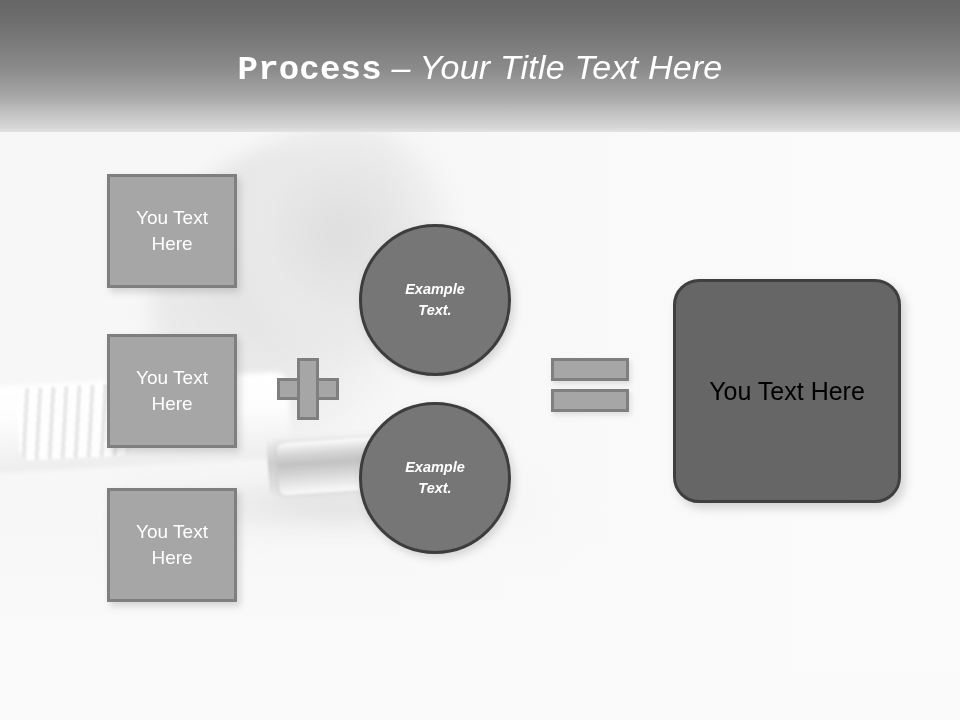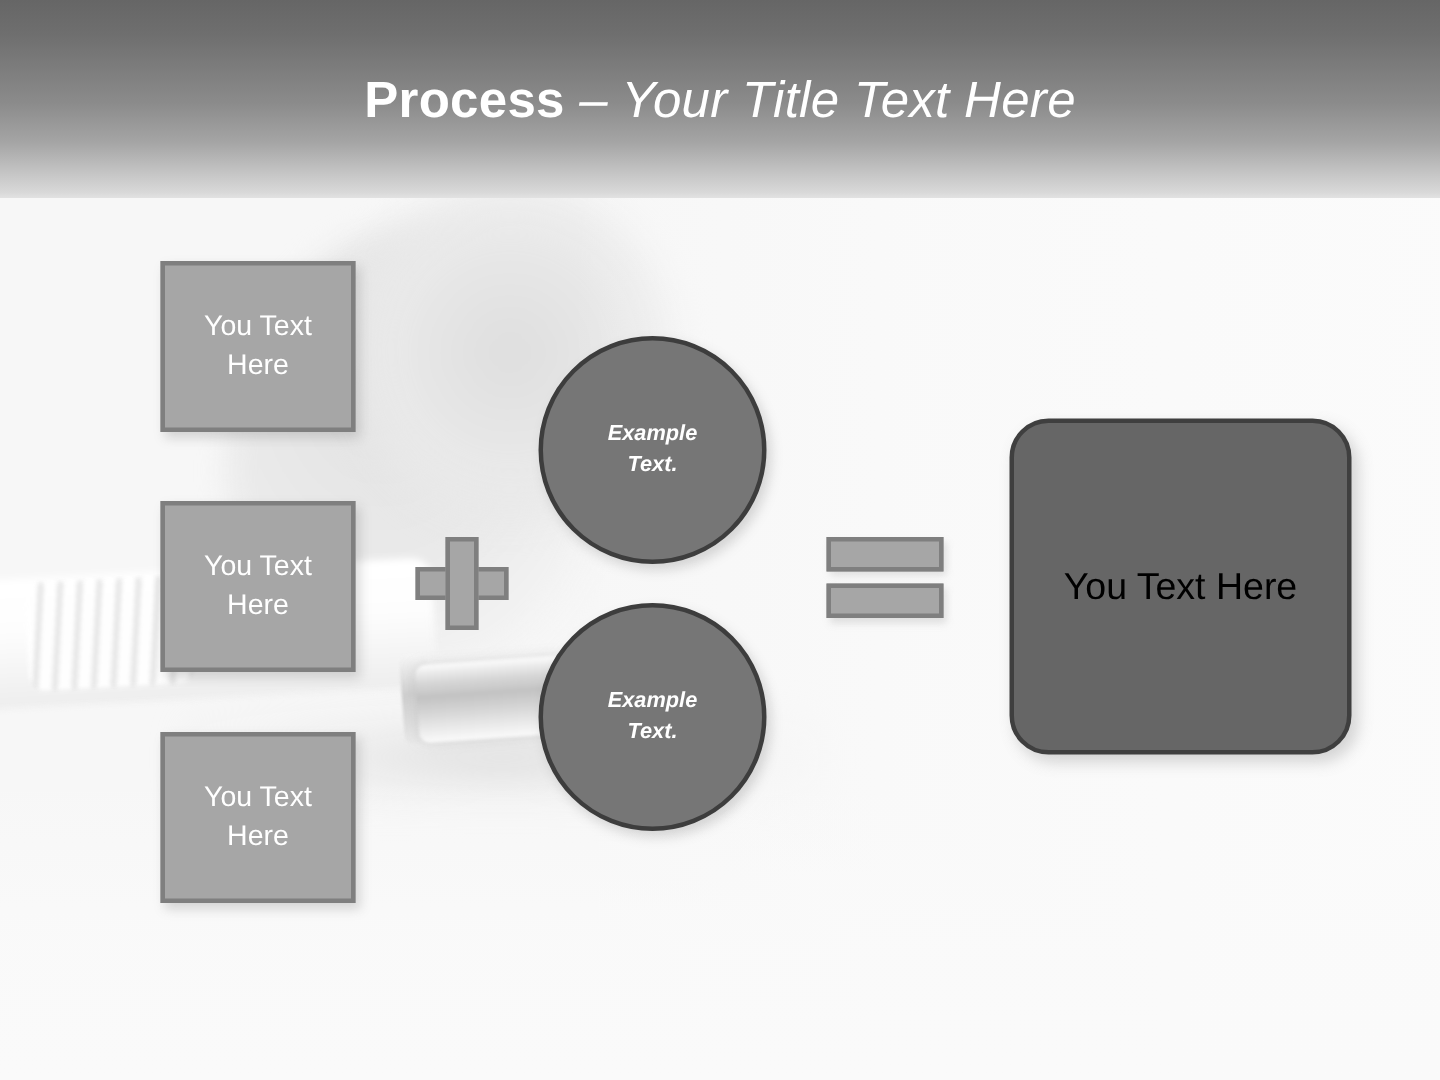--- a/index.html
+++ b/index.html
@@ -162,21 +162,21 @@
     left: 0;
     top: 46px;
     width: 960px;
     text-align: center;
     color: #ffffff;
     font-size: 34px;
     line-height: 42px;
     letter-spacing: .2px;
     white-space: nowrap;
   }
-  #title-text .t-strong { font-weight: bold; }
+  #title-text .t-strong { font-weight: bold; font-family: Liberation Mono, monospace; }
   #title-text .t-rest   { font-weight: normal; font-style: italic; }
 
   
   .left-box {
     position: absolute;
     left: 107px;
     width: 130px;
     height: 114px;
     box-sizing: border-box;
     background: #a6a6a6;

